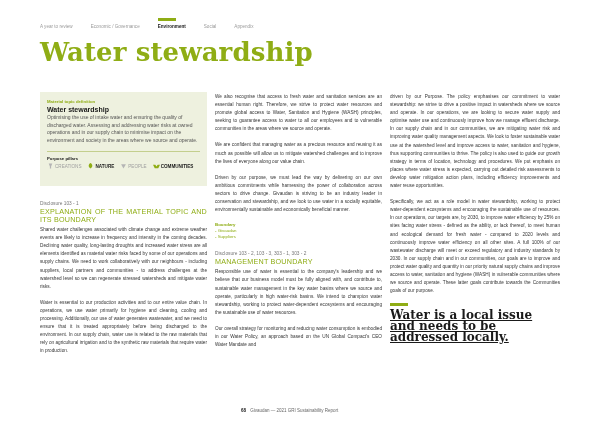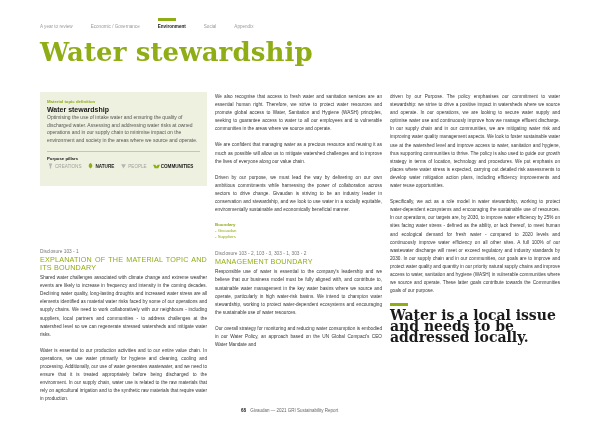--- a/index.html
+++ b/index.html
@@ -30,21 +30,21 @@
   .pillar { display: flex; align-items: center; gap: 1px; color: #a0a0a0; }
   .pillar.on { color: #1a1a1a; font-weight: bold; }
   .pillar svg { width: 7px; height: 6px; }
   .col { position: absolute; font-size: 4.7px; line-height: 8.1px; color: #333; text-align: justify; }
   .col p { margin-bottom: 8px; }
   .disc-label { font-size: 4.8px; color: #777; }
   .sec-title { font-size: 7.2px; color: #8fad15; line-height: 8px; letter-spacing: 0.2px; margin-bottom: 2px; }
   .boundary { font-size: 4.4px; color: #8fad15; line-height: 6px; margin-bottom: 10px; }
   .boundary .b-label { font-weight: bold; }
   .quote-bar { width: 18px; height: 3px; background: #8fad15; margin-bottom: 4px; }
-  .quote { font-family: "DejaVu Serif", serif; font-size: 14px; font-weight: bold; color: #1a1a1a; line-height: 11px; text-align: left; }
+  .quote { font-family: "DejaVu Serif", serif; font-size: 12px; font-weight: bold; color: #1a1a1a; line-height: 11px; text-align: left; text-decoration: underline; }
   .footer { position: absolute; top: 408px; left: 241px; font-size: 4.5px; color: #666; }
   .footer .pg { font-weight: bold; color: #1a1a1a; margin-right: 3px; }
 </style>
 </head>
 <body>
 
 <div class="topnav">
   <span class="nav-item">A year to review</span>
   <span class="nav-item">Economic / Governance</span>
   <span class="nav-item active">Environment</span>
@@ -81,21 +81,21 @@
     </span>
     <span class="pillar on">
       <svg viewBox="0 0 12 10">
           <path d="M0 3 L4 3 L6 6 L8 3 L12 3 L9 9 L3 9 Z" fill="#8fad15"></path>
         </svg>
       <span>COMMUNITIES</span>
     </span>
   </div>
 </div>
 
-<div class="col" style="top:200px; left:40px; width:167px;margin-top:48px;">
+<div class="col" style="top:200px; left:40px; width:167px;">
   <div class="disc-label">Disclosure 103 - 1</div>
   <div class="sec-title">EXPLANATION OF THE MATERIAL TOPIC AND ITS BOUNDARY</div>
   <p>Shared water challenges associated with climate change and extreme weather events are likely to increase in frequency and intensity in the coming decades. Declining water quality, long-lasting droughts and increased water stress are all elements identified as material water risks faced by some of our operations and supply chains. We need to work collaboratively with our neighbours - including suppliers, local partners and communities - to address challenges at the watershed level so we can regenerate stressed watersheds and mitigate water risks.</p>
   <p>Water is essential to our production activities and to our entire value chain. In operations, we use water primarily for hygiene and cleaning, cooling and processing. Additionally, our use of water generates wastewater, and we need to ensure that it is treated appropriately before being discharged to the environment. In our supply chain, water use is related to the raw materials that rely on agricultural irrigation and to the synthetic raw materials that require water in production.</p>
 </div>
 
 <div class="col" style="top:93px; left:215px; width:167px;">
   <p>We also recognise that access to fresh water and sanitation services are an essential human right. Therefore, we strive to protect water resources and promote global access to Water, Sanitation and Hygiene (WASH) principles, seeking to guarantee access to water to all our employees and to vulnerable communities in the areas where we source and operate.</p>
   <p>We are confident that managing water as a precious resource and reusing it as much as possible will allow us to mitigate watershed challenges and to improve the lives of everyone along our value chain.</p>
   <p>Driven by our purpose, we must lead the way by delivering on our own ambitious commitments while harnessing the power of collaboration across sectors to drive change. Givaudan is striving to be an industry leader in conservation and stewardship, and we look to use water in a socially equitable, environmentally sustainable and economically beneficial manner.</p>

